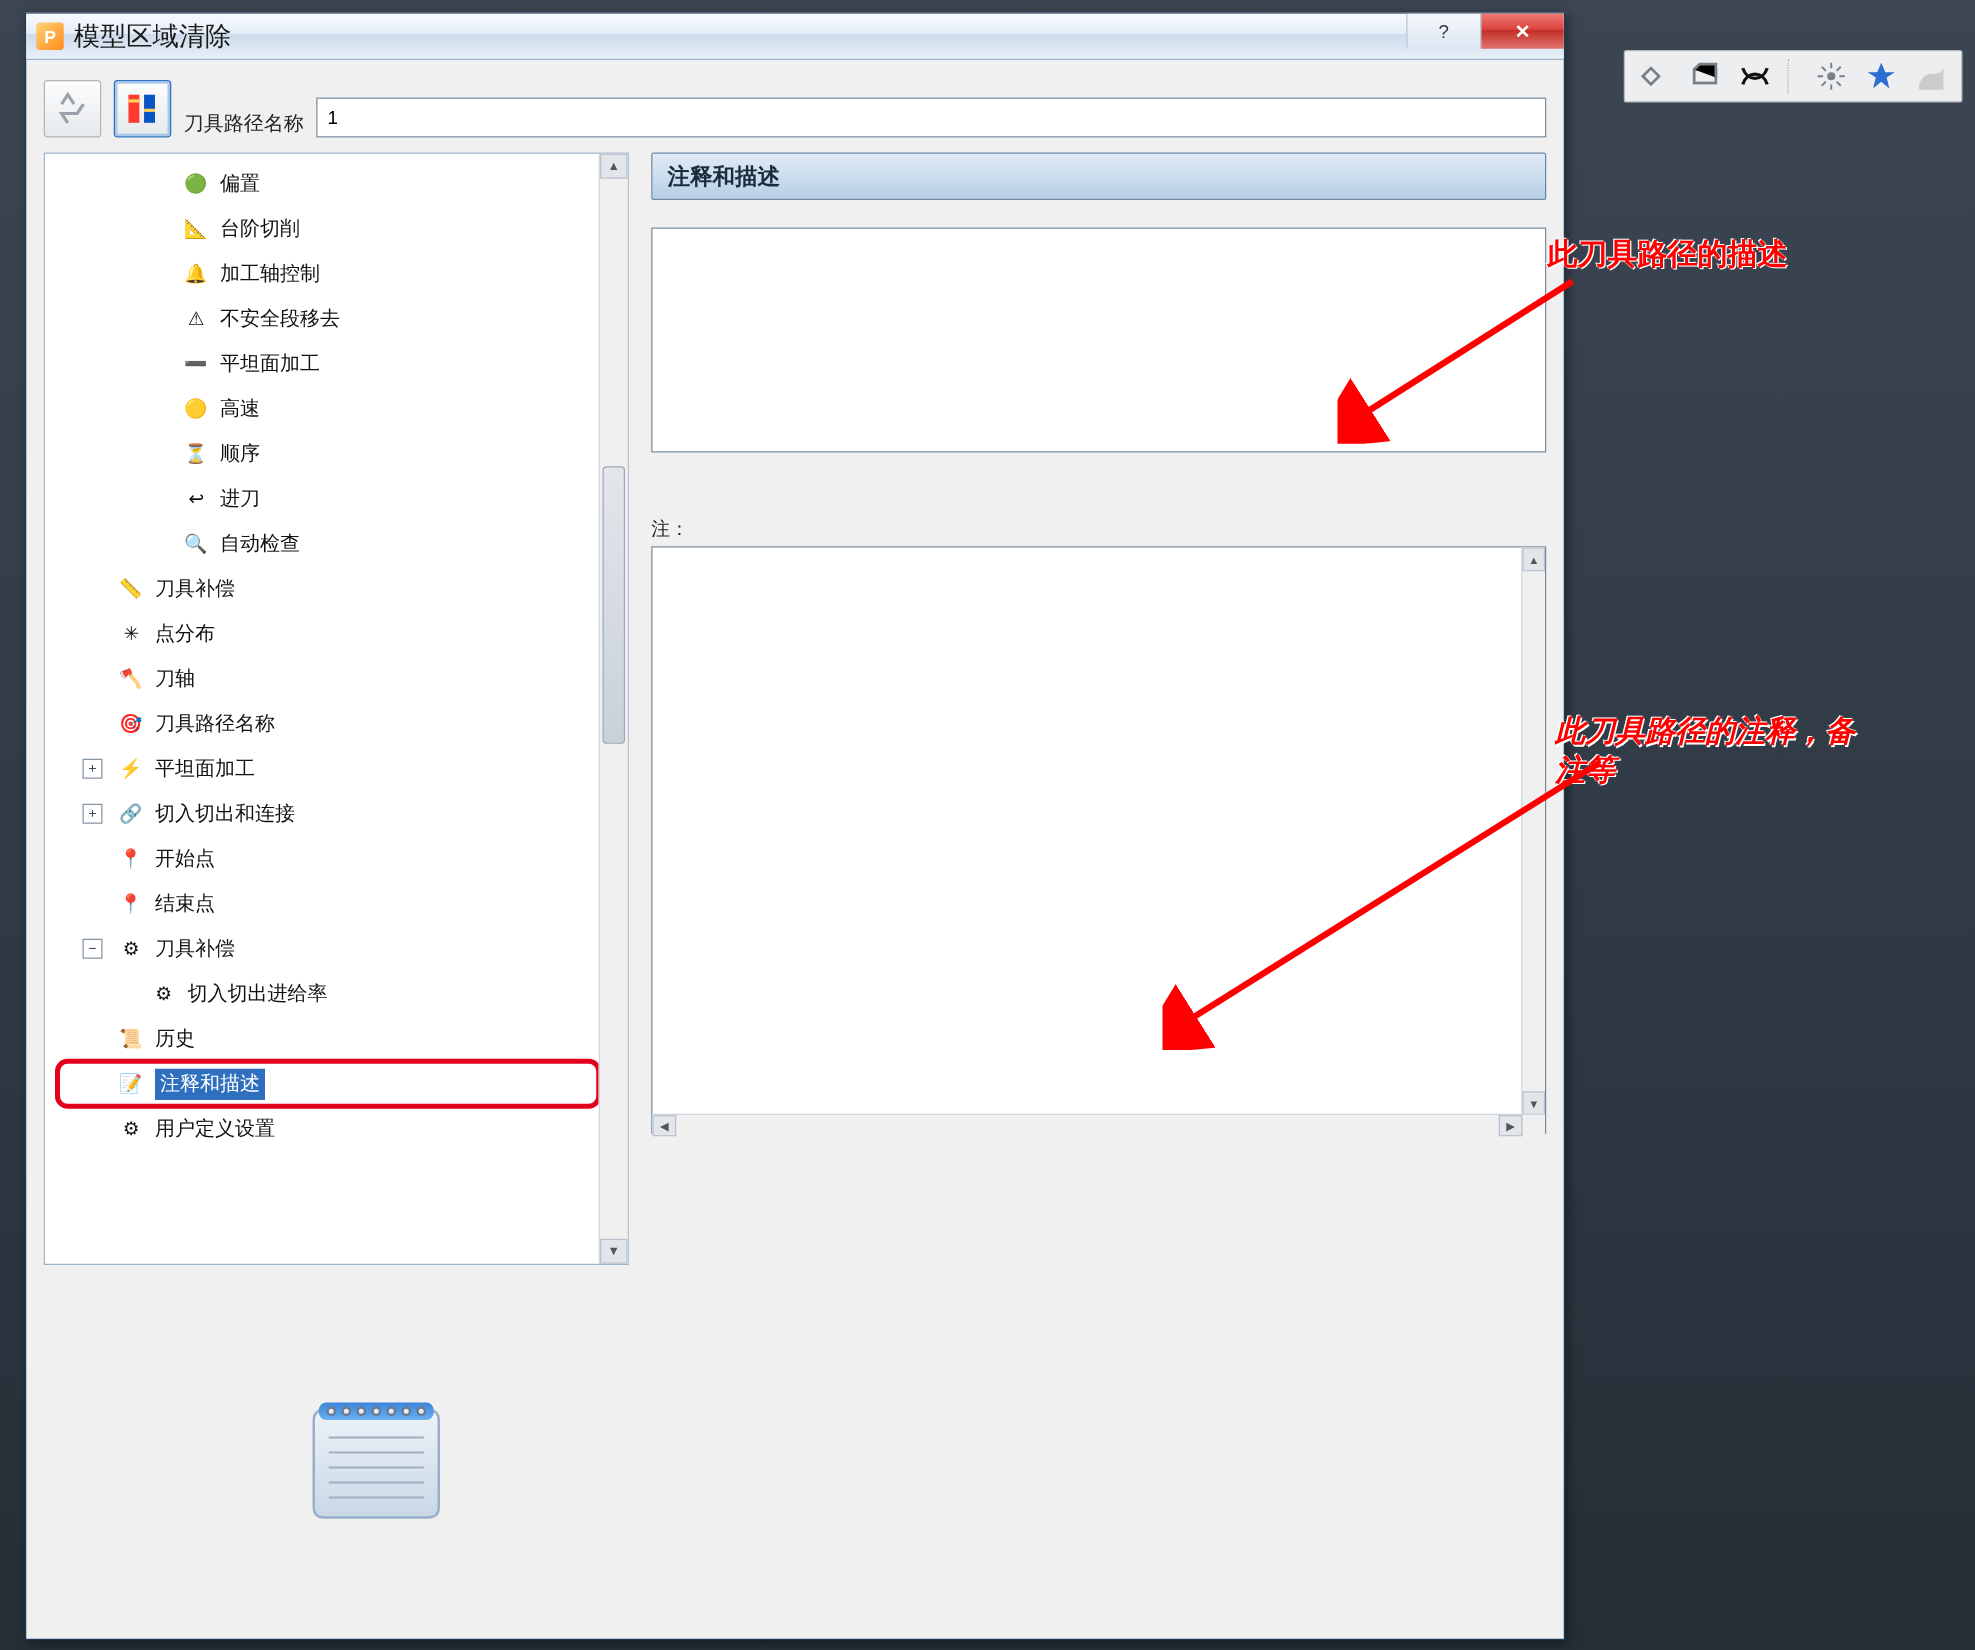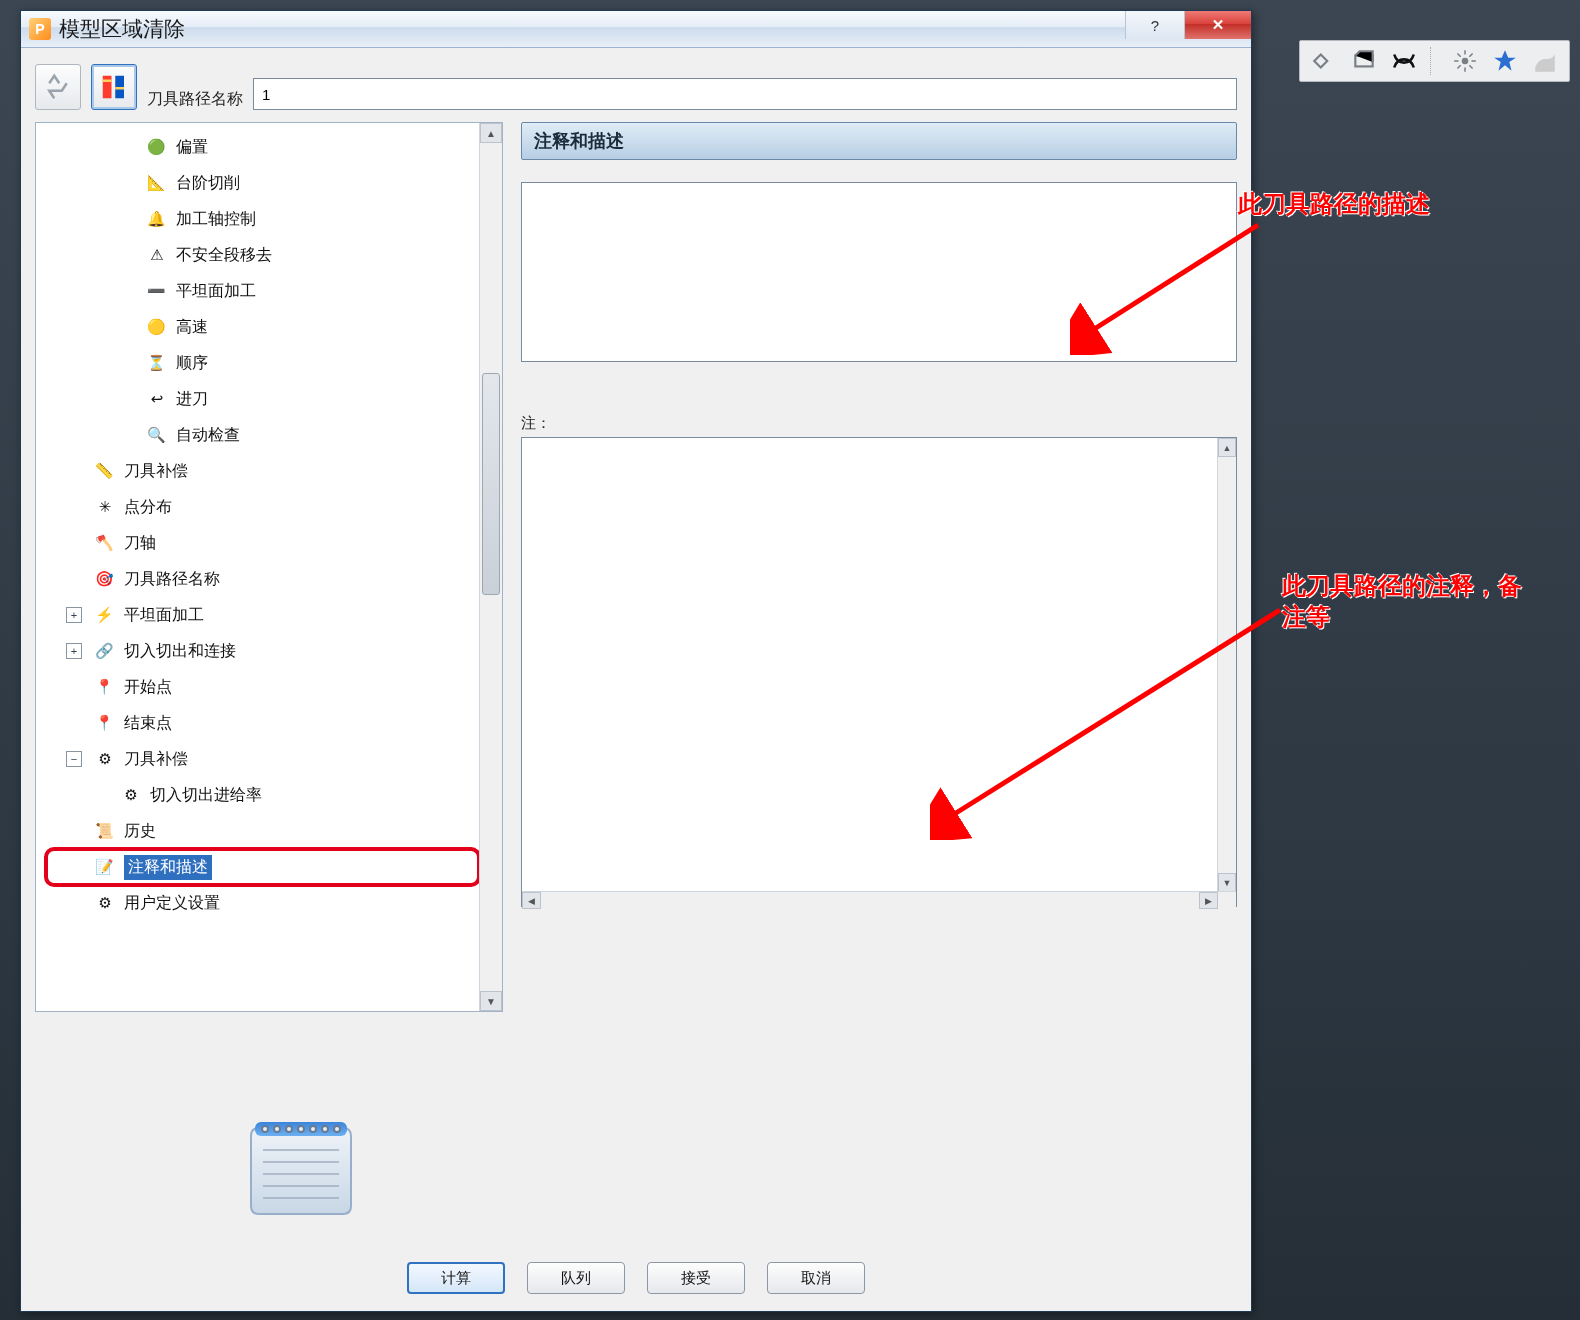--- a/index.html
+++ b/index.html
@@ -601,32 +601,26 @@
               <circle cx="46" cy="31" r="3"></circle>
               <circle cx="58" cy="31" r="3"></circle>
             <circle cx="70" cy="31" r="3"></circle>
               <circle cx="82" cy="31" r="3"></circle>
               <circle cx="94" cy="31" r="3"></circle>
               <circle cx="106" cy="31" r="3"></circle>
           </g>
         </svg>
       </div>
 
-      <div class="button-bar">
-        <button class="dlg-btn primary">计算</button>
-        <button class="dlg-btn">队列</button>
-        <button class="dlg-btn">接受</button>
-        <button class="dlg-btn">取消</button>
-      </div>
 
     </div>
   </div>
 
   <div class="anno" style="left:1222px; top:188px; width:320px;margin-left:16px;">此刀具路径的描述</div>
-  <div class="anno" style="left:1282px; top:570px; width:250px;">此刀具路径的注释，备注等</div>
+  <div class="anno" style="left:1244px; top:570px; width:250px;font-style:italic;">此刀具路径的注释，备注等</div>
 
   <svg class="arrow-anno" style="left:1070px; top:215px;" width="200" height="140">
     <defs>
       <marker id="ah1" markerWidth="14" markerHeight="14" refX="2" refY="6" orient="auto">
         <path d="M0 0 L12 6 L0 12 z" fill="#ff0000"></path>
       </marker>
     </defs>
     <line x1="188" y1="10" x2="18" y2="118" stroke="#ff0000" stroke-width="5" marker-end="url(#ah1)"></line>
   </svg>
 

